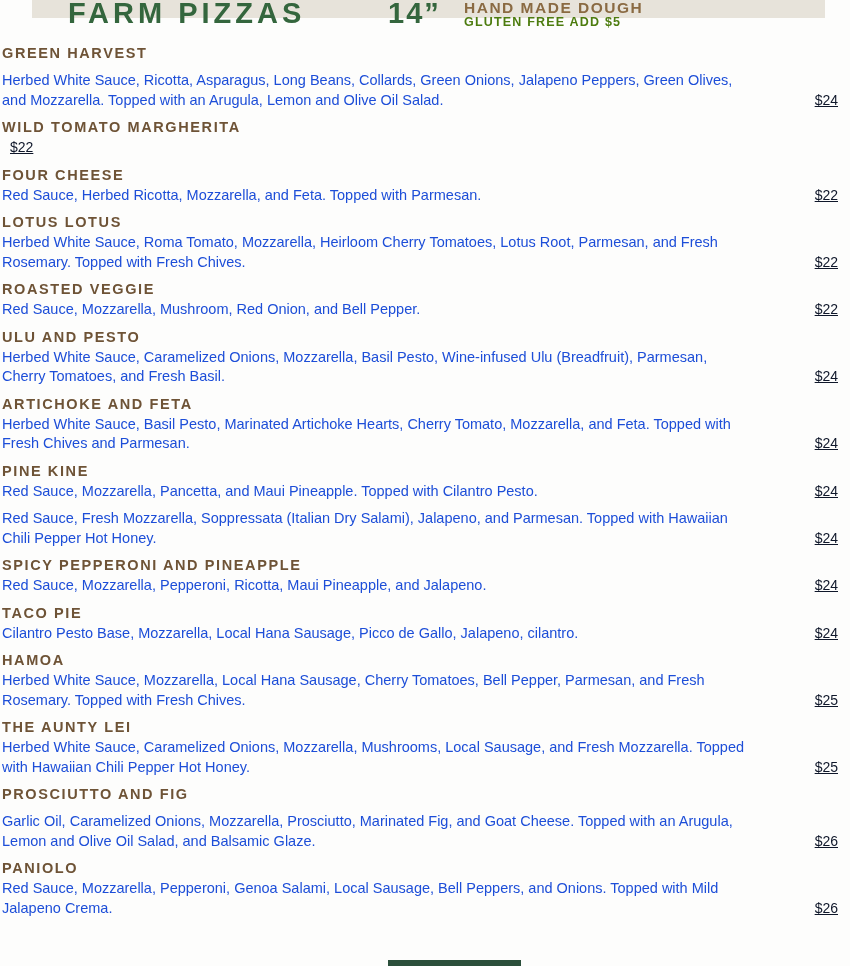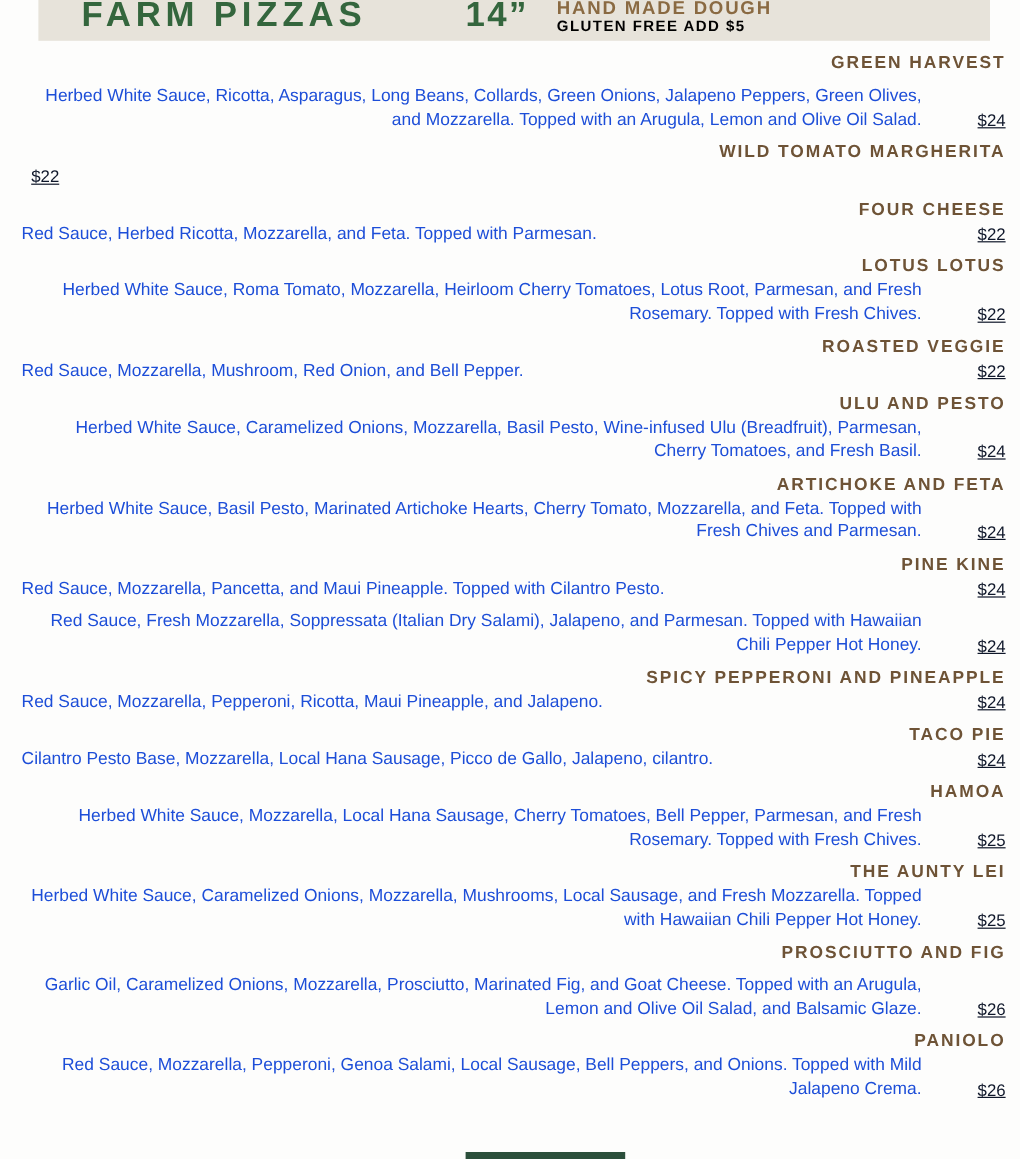--- a/index.html
+++ b/index.html
@@ -11,21 +11,21 @@
     font-family: "Liberation Sans", "DejaVu Sans", sans-serif;
     overflow: hidden;
     box-sizing: border-box;
   }
   
   .header-bar {
     position: absolute;
     left: 32px;
     top: 0;
     width: 793px;
-    height: 34px;
+    height: 18px;
     background: #e7e3da;
   }
   .header-title {
     position: absolute;
     left: 36px;
     top: -3px;
     font-size: 29px;
     font-weight: bold;
     letter-spacing: 4px;
     color: #34663d;
@@ -53,31 +53,30 @@
     font-weight: bold;
     letter-spacing: 1.5px;
     color: #8a6a42;
     line-height: 15px;
     white-space: nowrap;
   }
   .header-right .line2 {
     font-size: 12.5px;
     font-weight: bold;
     letter-spacing: 1.2px;
-    color: #000000;
+    color: #4d7c0f;
     line-height: 14px;
     white-space: nowrap;
   }
   
   .items {
     position: absolute;
     top: 44px;
-    left: 18px;
+    left: 2px;
     right: 12px;
-    text-align: right;
   }
   .item { margin-bottom: 8px; }
   .item-title {
     font-size: 14.5px;
     font-weight: bold;
     letter-spacing: 1.6px;
     color: #6e5336;
     line-height: 18px;
     margin-bottom: 2px;
   }

